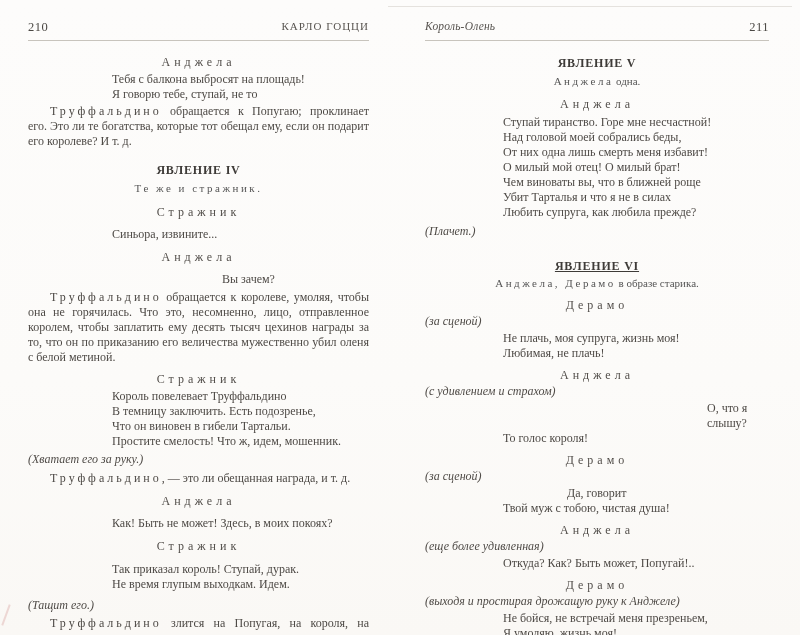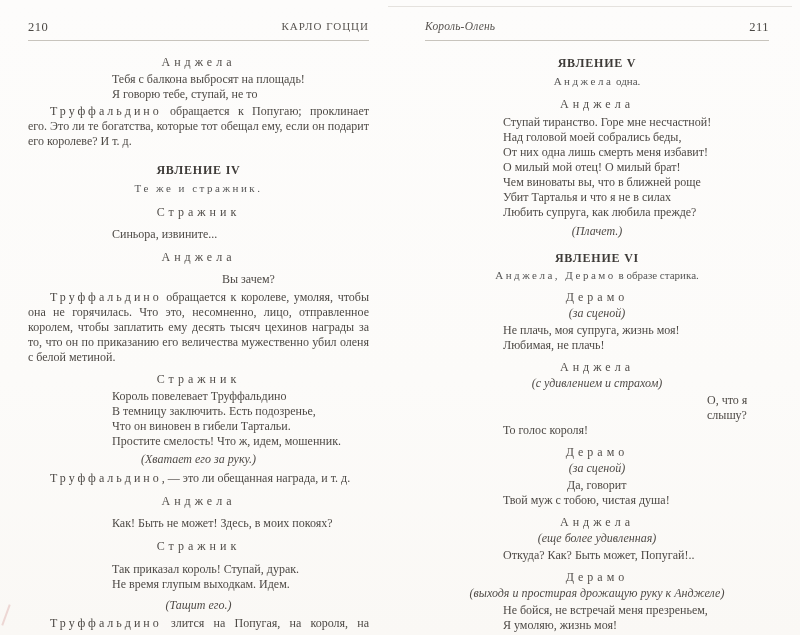--- a/index.html
+++ b/index.html
@@ -24,33 +24,33 @@
     border-bottom:1px solid #c8c4bd;padding-bottom:5px;
   }
   .pagenum{font-size:12.5px;color:#4b4844;letter-spacing:0.5px;}
   .runtitle{font-size:11px;color:#585450;letter-spacing:1px;}
   .runtitle.italic{font-style:italic;letter-spacing:0.2px;font-size:11.5px;}
 
   .heading{text-align:center;font-weight:700;font-size:12px;letter-spacing:0.8px;color:#3e3b38;line-height:15px;}
   .subheading{text-align:center;font-size:11px;line-height:13px;color:#555;}
   .subheading .spaced{letter-spacing:2.5px;}
   .character{text-align:center;font-size:12px;letter-spacing:4px;color:#524e4a;line-height:15px;}
-  .stage{text-align:center;font-style:italic;font-size:12px;line-height:15px;color:#4f4b47;}
+  .stage{text-align:left;font-style:italic;font-size:12px;line-height:15px;color:#4f4b47;}
   .verse{line-height:15px;}
   .left .verse{margin-left:84px;}
   .right .verse{margin-left:78px;}
   .verse .i1{padding-left:64px;}
   .verse .i2{padding-left:110px;}
   .verse .i3{padding-left:204px;}
   .prose{text-align:justify;text-indent:22px;line-height:15.2px;margin:0;}
   .prose .spaced{letter-spacing:3px;}
 
   .m0{margin-top:1px;} .m2{margin-top:2px;} .m3{margin-top:3px;} .m4{margin-top:4px;}
   .m6{margin-top:6px;} .m7{margin-top:7px;} .m8{margin-top:8px;} .m9{margin-top:9px;}
-  .m10{margin-top:10px;} .m12{margin-top:12px;} .m13{margin-top:13px;}
+  .m10{margin-top:10px;} .m12{margin-top:20px;text-decoration:underline;} .m13{margin-top:13px;}
   .m14{margin-top:14px;} .m15{margin-top:15px;}
 </style>
 </head>
 <body>
 
 <div class="photo">
   <div class="edge-line"></div>
   <div class="corner-artifact"></div>
 
   <div class="page left">

